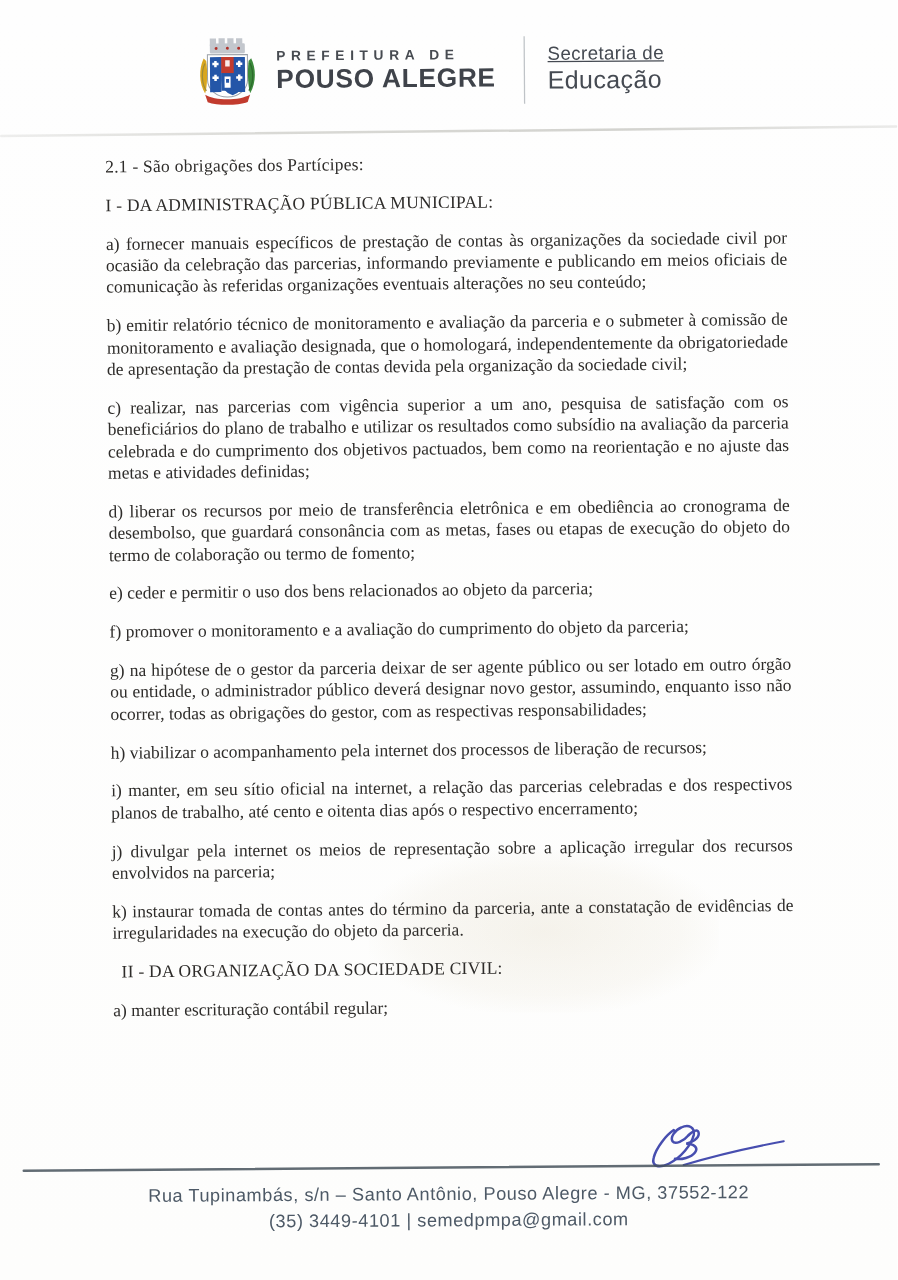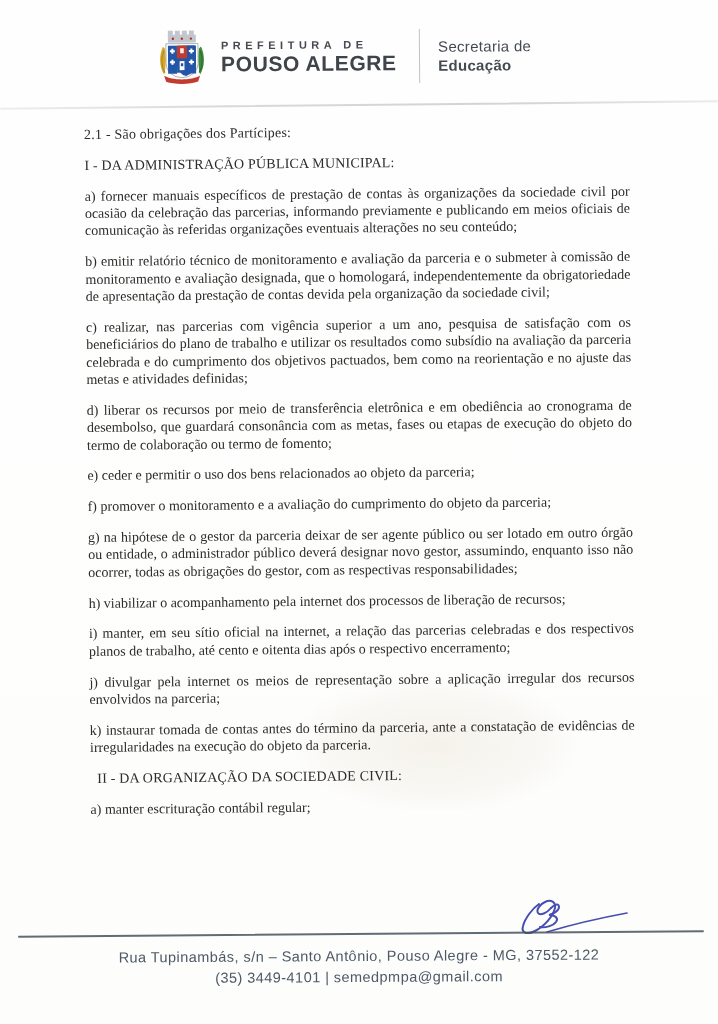--- a/index.html
+++ b/index.html
@@ -27,22 +27,22 @@
   }
   .org-line2{
     font-size:21px;font-weight:800;letter-spacing:0.6px;
     color:#3f434a;white-space:nowrap;margin-top:1px;
   }
   .header-divider{
     width:1.5px;height:54px;background:#bfc3c7;
     margin:0 18px 0 22px;flex:0 0 auto;
   }
   .dept-block{color:#454a52;}
-  .dept-line1{font-size:15px;font-weight:400;letter-spacing:0.3px;}
-  .dept-line2{font-size:15px;font-weight:bold;letter-spacing:0.3px;margin-top:2px;}
+  .dept-line1{font-size:15px;font-weight:400;letter-spacing:0.3px;text-decoration:underline;}
+  .dept-line2{font-size:20px;font-weight:normal;letter-spacing:0.3px;margin-top:2px;}
   .header-rule{
     position:absolute;top:104px;left:0;right:0;height:2px;
     background:linear-gradient(90deg,rgba(190,190,186,0.25),#d9d9d5 30%,#d3d3cf 70%,rgba(190,190,186,0.3));
     transform:rotate(-0.6deg);
     border-radius:2px;
   }
 
   
   .doc-body{
     position:absolute;left:84px;right:89px;top:126px;

